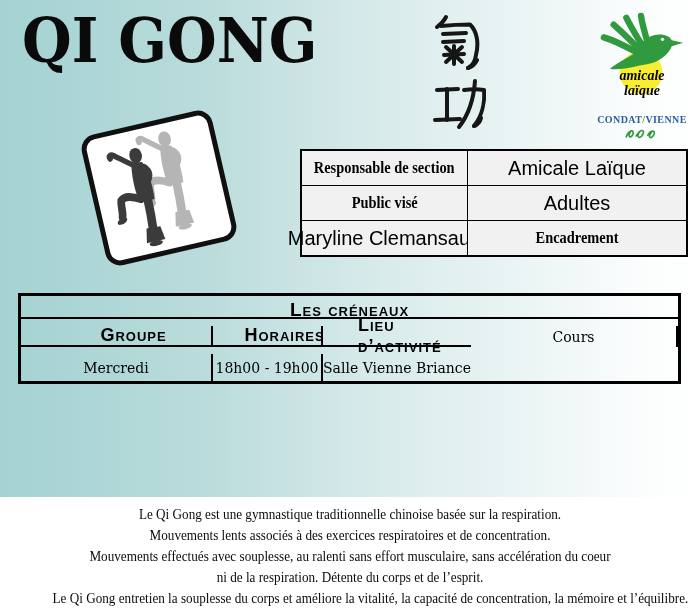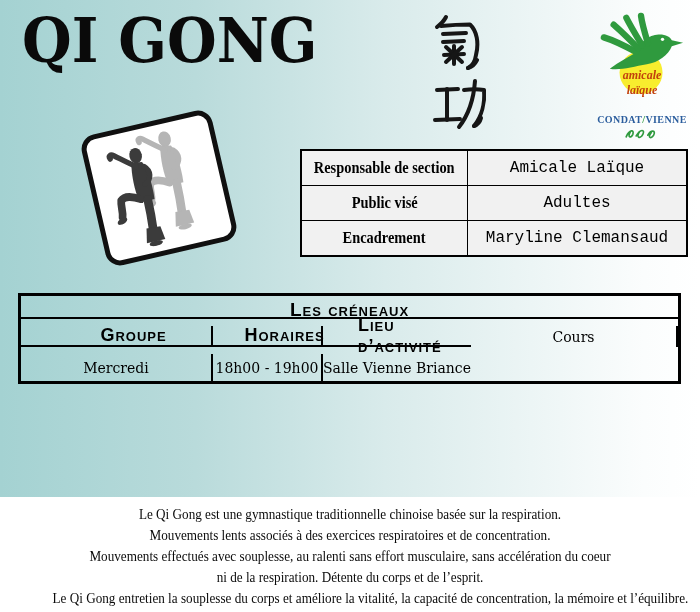--- a/index.html
+++ b/index.html
@@ -15,43 +15,43 @@
     position:absolute;left:22px;top:10px;margin:0;
     font-family:"DejaVu Serif",serif;font-weight:bold;font-size:62px;line-height:1;
     letter-spacing:0px;transform:scaleX(.92);transform-origin:left top;color:#0a0a0a;
   }
   .kanji{position:absolute;left:430px;top:14px;display:flex;flex-direction:column;gap:5px;align-items:center;}
   .kanji svg{display:block;}
   .kanji path{stroke:#161616;stroke-width:4;fill:none;stroke-linecap:round;stroke-linejoin:round;}
 
   .logo{position:absolute;left:589px;top:12px;width:106px;text-align:center;}
   .logo-art{display:block;margin:0 auto;}
-  .logo-name{position:relative;margin-top:-30px;color:#c2410c;
+  .logo-name{position:relative;margin-top:-30px;color:#000000;
     font-family:"Liberation Serif",serif;font-style:italic;font-weight:bold;
-    font-size:12px;line-height:15px;}
+    font-size:14px;line-height:15px;}
   .logo-city{margin-top:16px;color:#2b5d9d;font-family:"Liberation Serif",serif;
     font-weight:bold;font-size:10px;letter-spacing:.4px;white-space:nowrap;}
   .logo-city .slash{color:#2f9a3e;font-weight:bold;}
   .logo-sign{display:block;margin:1px auto 0;}
 
   .photo{
     position:absolute;left:92px;top:121px;width:124px;height:124px;
     background:#fff;border:5px solid #101010;border-radius:15px;
     transform:rotate(-13deg);box-sizing:content-box;
   }
   .photo svg{position:absolute;left:3px;top:4px;}
 
   .info-table{
     position:absolute;left:300px;top:149px;width:384px;
     display:grid;grid-template-columns:165px 1fr;grid-auto-rows:34px;
     background:#000;gap:1px;border:2px solid #000;
   }
   .info-cell{background:#f1f1f1;display:flex;align-items:center;justify-content:center;}
   .info-label{font-family:"Liberation Serif",serif;font-weight:bold;font-size:16px;transform:scaleX(.9);white-space:nowrap;}
-  .info-value{font-family:Liberation Mono, monospace;font-size:16px;white-space:nowrap;}
+  .info-value{font-family:Liberation Sans, sans-serif;font-size:20px;white-space:nowrap;}
 
   .sched{
     position:absolute;left:18px;top:293px;width:663px;box-sizing:border-box;
     border:3px solid #000;display:grid;
     grid-template-columns:192px 110px 148px 1fr;
     grid-template-rows:23px 28px 34px;
   }
   .sched-cell{display:flex;align-items:center;justify-content:center;margin-top:7px;}
   .sched-title{grid-column:1/5;border-bottom:2px solid #000;
     font-family:"Liberation Sans",sans-serif;font-weight:bold;font-variant:small-caps;
@@ -147,24 +147,24 @@
     <div class="info-cell">
         <span class="info-value">Amicale Laïque</span>
       </div>
     <div class="info-cell">
         <span class="info-label">Public visé</span>
       </div>
     <div class="info-cell">
         <span class="info-value">Adultes</span>
       </div>
     <div class="info-cell">
-        <span class="info-label">Encadrement</span>
+        <span class="info-value">Maryline Clemansaud</span>
       </div>
     <div class="info-cell">
-        <span class="info-value">Maryline Clemansaud</span>
+        <span class="info-label">Encadrement</span>
       </div>
   </div>
 
   <div class="sched">
     <div class="sched-cell sched-title">Les créneaux</div>
     <div class="sched-cell sched-h v">Groupe</div>
     <div class="sched-cell sched-h v">Horaires</div>
     <div class="sched-cell sched-h">Lieu d’activité</div>
     <div class="sched-cell sched-d v">Cours</div>
     <div class="sched-cell sched-d v">Mercredi</div>

